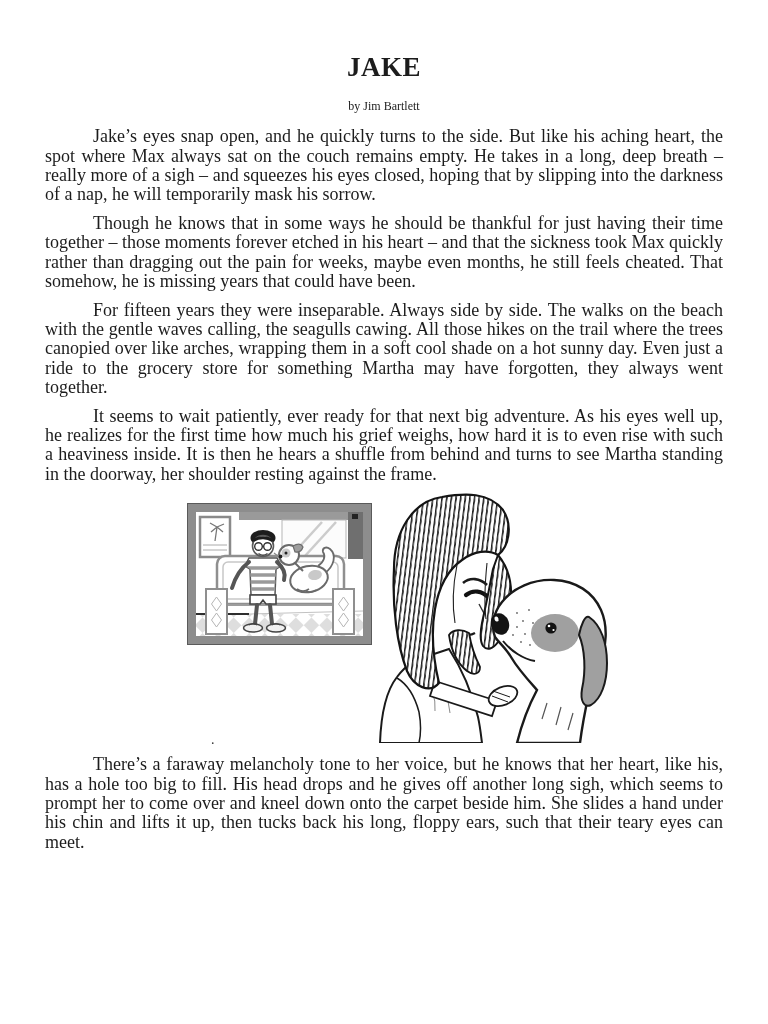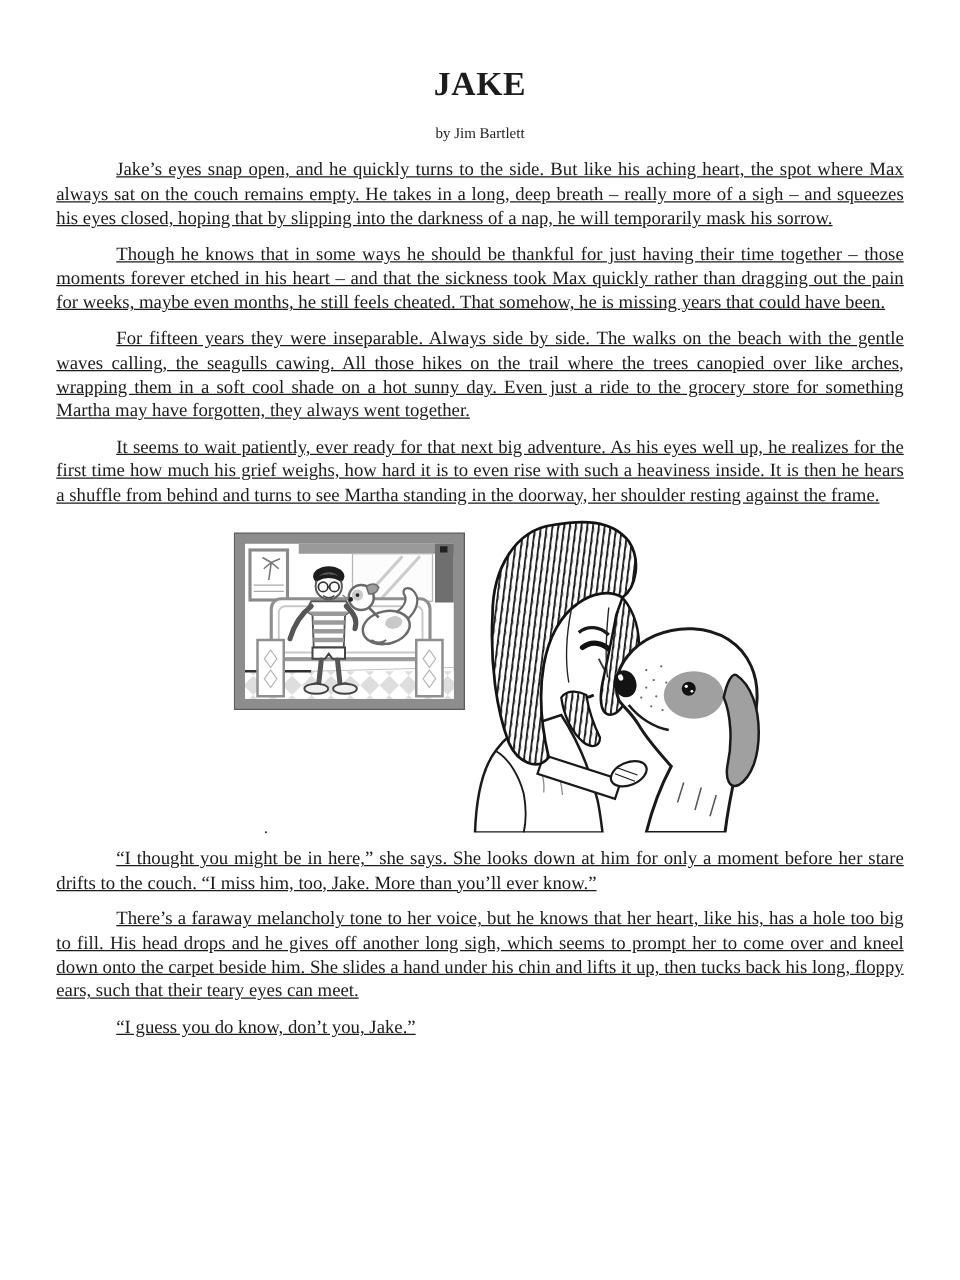--- a/index.html
+++ b/index.html
@@ -3,22 +3,22 @@
 <meta charset="utf-8">
 <style>
   html,body{margin:0;padding:0;background:#ffffff;}
   body{width:768px;height:1024px;overflow:hidden;
        font-family:"Liberation Serif", serif;color:#1c1c1c;}
   .page{padding:36px 45px 0 45px;}
   .title{text-align:center;font-size:27px;font-weight:bold;line-height:1.15;
          margin:16px;letter-spacing:.5px;}
   .byline{text-align:center;font-size:12px;line-height:1.2;margin:1px 0 0 0;}
   .body-text{margin-top:14px;}
-  .para{font-size:15px;line-height:19.3px;text-align:justify;
-        text-indent:48px;margin:0 0 9.5px 0;text-decoration:underline;}
+  .para{font-size:18px;line-height:19.3px;text-align:justify;
+        text-indent:48px;margin:0 0 9.5px 0;}
   .figure-block{position:relative;width:424px;height:252px;
                 margin:6px 0 10px 142px;}
   .figure-block svg{display:block;}
   .caption-dot{position:absolute;left:24px;bottom:0px;font-size:14px;
                line-height:10px;color:#333;}
 </style>
 </head>
 <body>
 
 <div class="page">
@@ -165,17 +165,15 @@
             <path d="M360,210 l-5,16 M374,214 l-5,18 M386,220 l-5,17" stroke="#555555" stroke-width="1.2" fill="none"></path>
 
             <ellipse cx="316" cy="203" rx="15" ry="9" fill="#ffffff" stroke="#1a1a1a" stroke-width="1.8" transform="rotate(-22 316 203)"></ellipse>
             <path d="M306,198 l17,6 M305,203 l16,6" stroke="#1a1a1a" stroke-width="1" fill="none"></path>
           </g>
         </g>
       </svg>
       <span class="caption-dot">.</span>
     </div>
 
-    <p class="para">“I thought you might be in here,” she says. She looks down at him for only a moment before her stare drifts to the couch. “I miss him, too, Jake. More than you’ll ever know.”</p>
     <p class="para">There’s a faraway melancholy tone to her voice, but he knows that her heart, like his, has a hole too big to fill. His head drops and he gives off another long sigh, which seems to prompt her to come over and kneel down onto the carpet beside him. She slides a hand under his chin and lifts it up, then tucks back his long, floppy ears, such that their teary eyes can meet.</p>
-    <p class="para">“I guess you do know, don’t you, Jake.”</p>
   </div>
 </div>
 
 </body></html>

